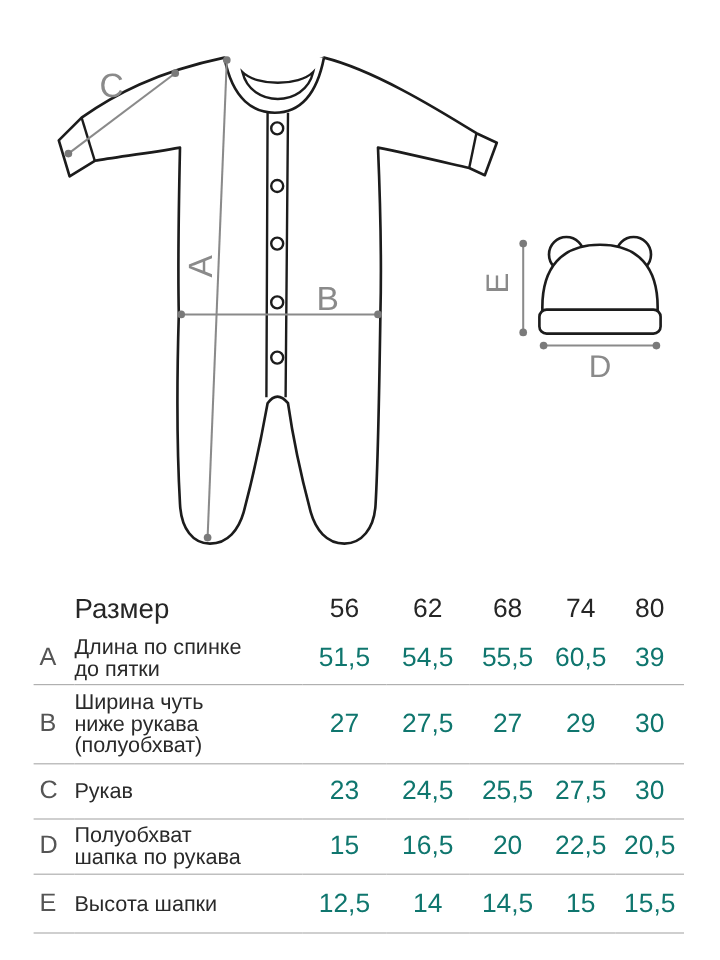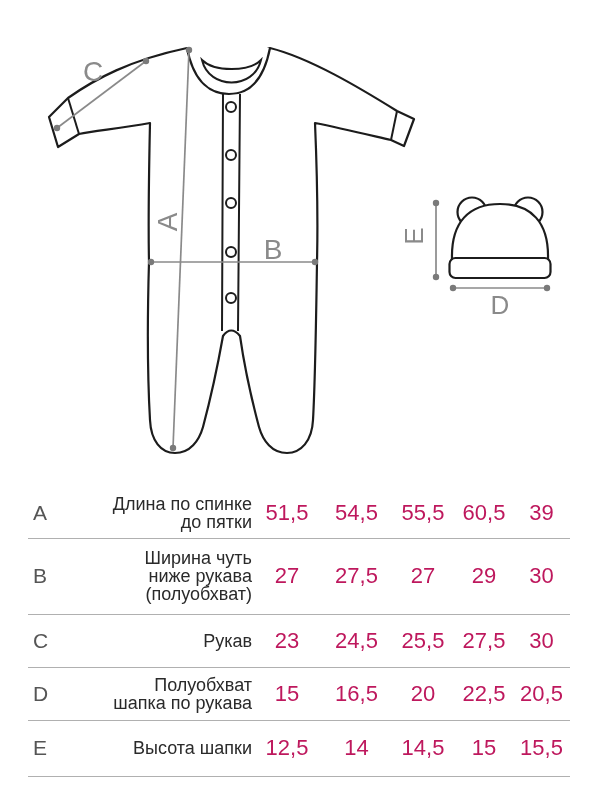--- a/index.html
+++ b/index.html
@@ -6,23 +6,23 @@
   #page{position:relative;width:600px;height:800px;background:#fff;overflow:hidden;
         font-family:"Liberation Sans",sans-serif;}
   #diagram{position:absolute;left:0;top:0;}
 
   
   #size-table{position:absolute;left:28px;top:488px;width:542px;height:289px;
               border-collapse:collapse;table-layout:fixed;}
   #size-table td{padding:0;vertical-align:middle;}
   #size-table tr.data-row td{border-bottom:1px solid #b0b0b0;}
   .letter-cell{color:#555555;font-size:21px;text-align:left;padding-left:5px !important;}
-  .label-cell{color:#2a2a2a;font-size:18px;line-height:18px;text-align:right;white-space:pre-line;}
+  .label-cell{color:#2a2a2a;font-size:18px;line-height:18px;text-align:left;white-space:pre-line;}
   .header-label{color:#262626;font-size:23px;text-align:left;}
-  .num-cell{color:#be185d;font-size:22px;text-align:center;}
+  .num-cell{color:#0f766e;font-size:22px;text-align:center;}
   .header-num{color:#262626;font-size:22px;text-align:center;}
 
   
   .measure-text{fill:#8a8a8a;font-family:"Liberation Sans",sans-serif;}
 </style>
 </head>
 <body>
 
 <div id="page">
 
@@ -100,20 +100,29 @@
     <colgroup>
       <col style="width:34px">
         <col style="width:190px">
       <col style="width:70px">
         <col style="width:69px">
         <col style="width:64px">
       <col style="width:58px">
         <col style="width:57px">
     </colgroup>
     <tbody>
+        <tr style="height:38px">
+      <td class="letter-cell"></td>
+      <td class="header-label">Размер</td>
+      <td class="header-num">56</td>
+      <td class="header-num">62</td>
+      <td class="header-num">68</td>
+      <td class="header-num">74</td>
+      <td class="header-num">80</td>
+    </tr>
     <tr class="data-row" style="height:44px">
       <td class="letter-cell">A</td>
       <td class="label-cell">Длина по спинке
 до пятки</td>
       <td class="num-cell">51,5</td>
       <td class="num-cell">54,5</td>
       <td class="num-cell">55,5</td>
       <td class="num-cell">60,5</td>
       <td class="num-cell">39</td>
     </tr>

